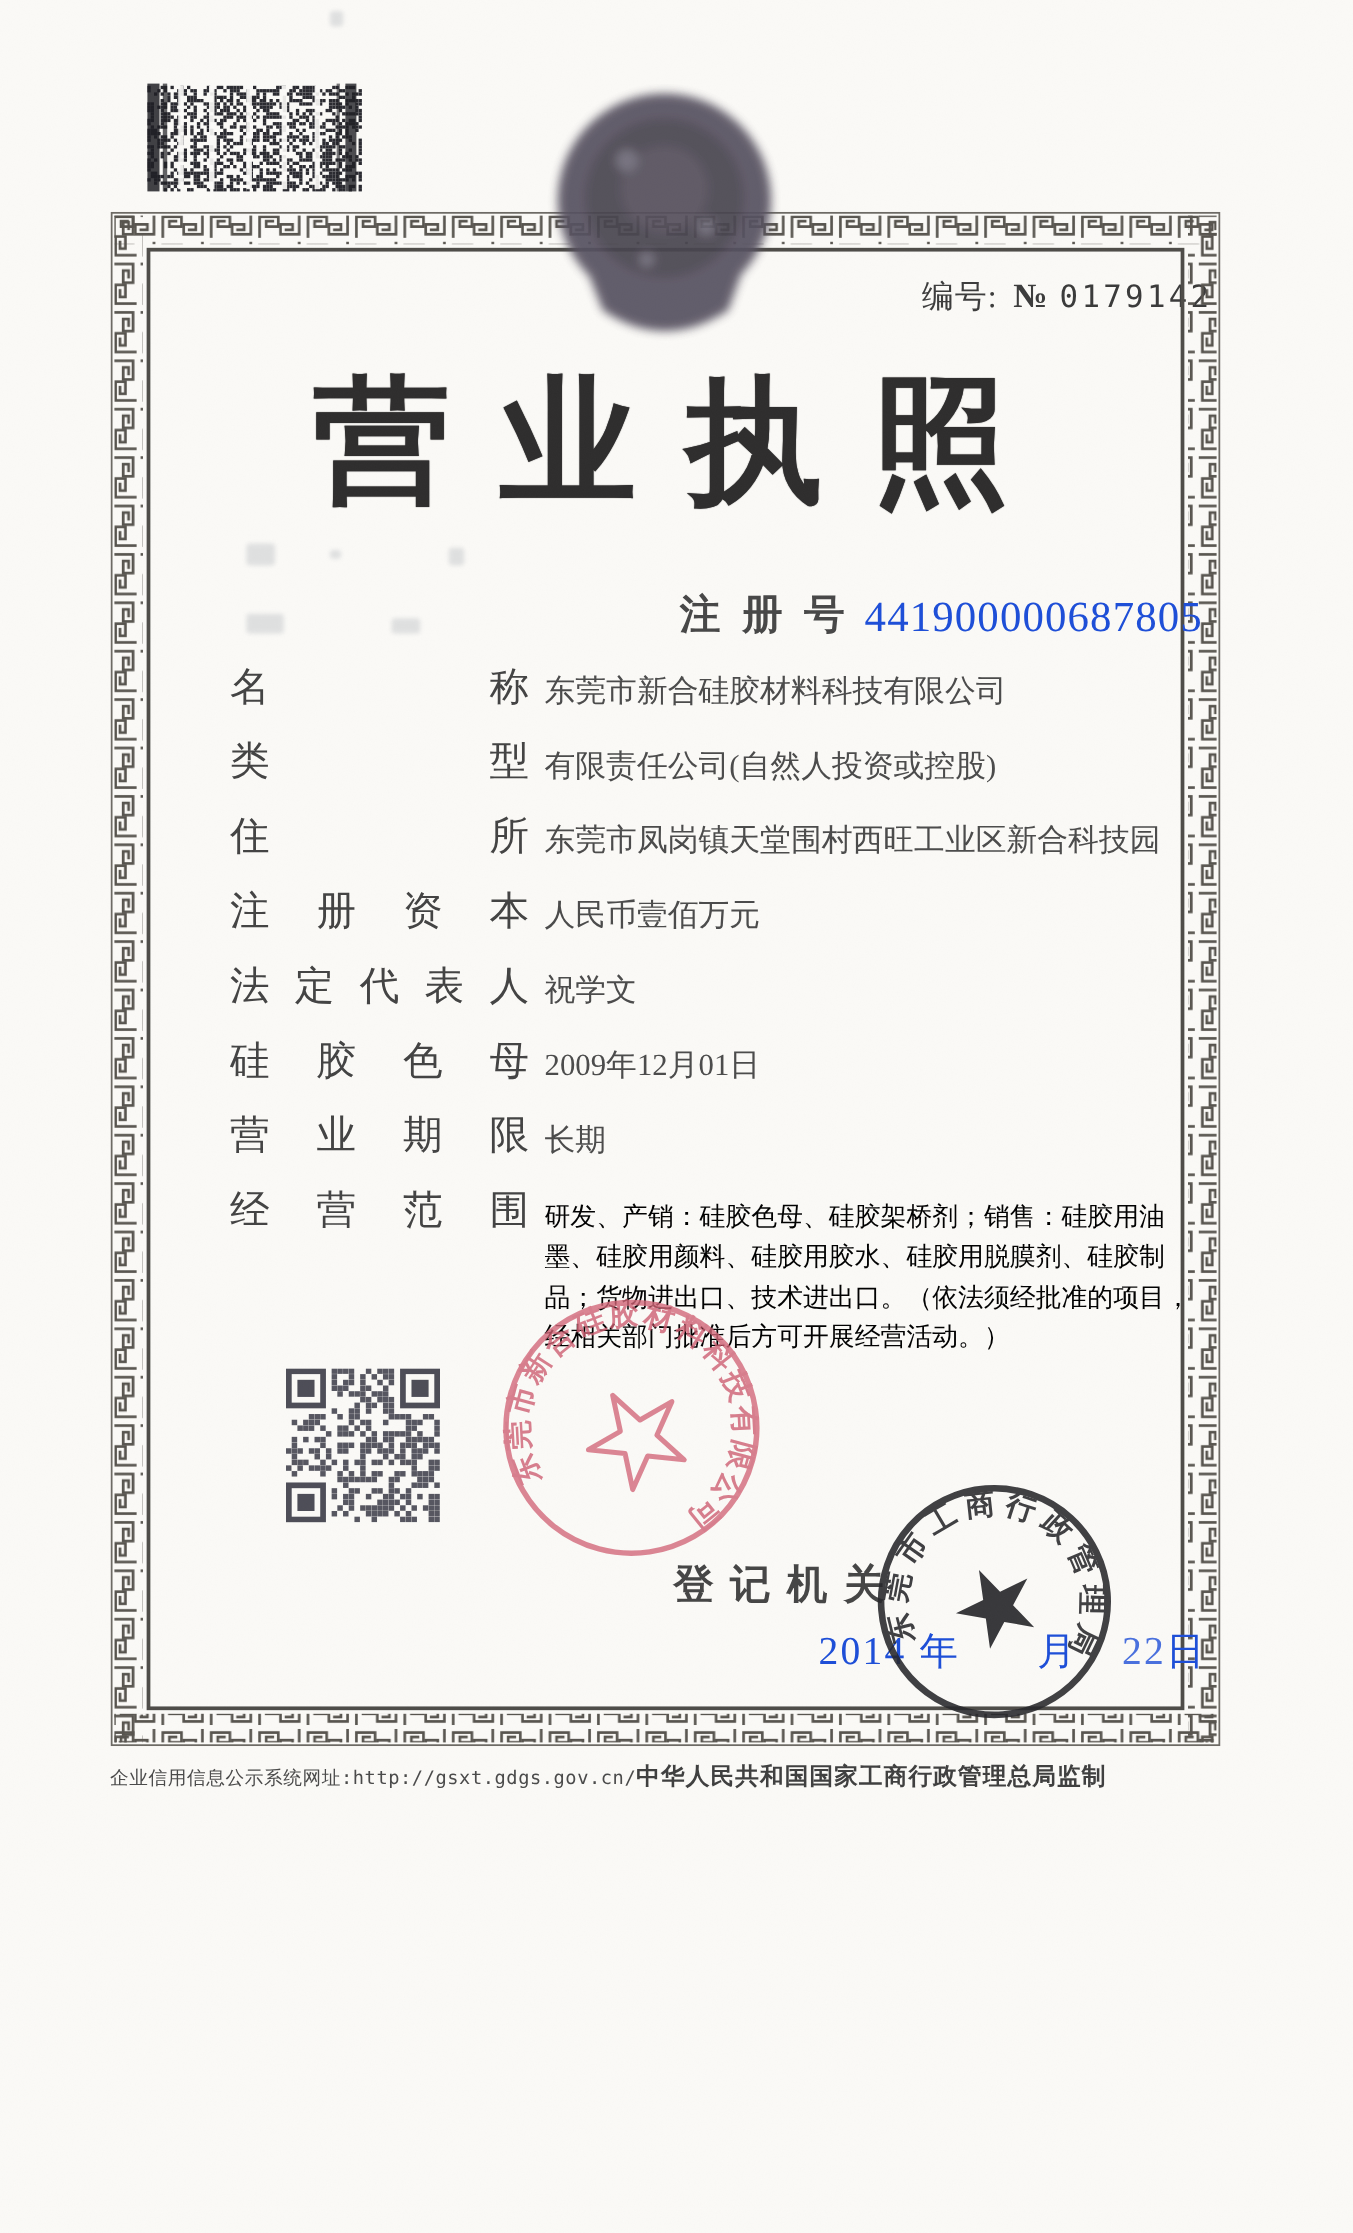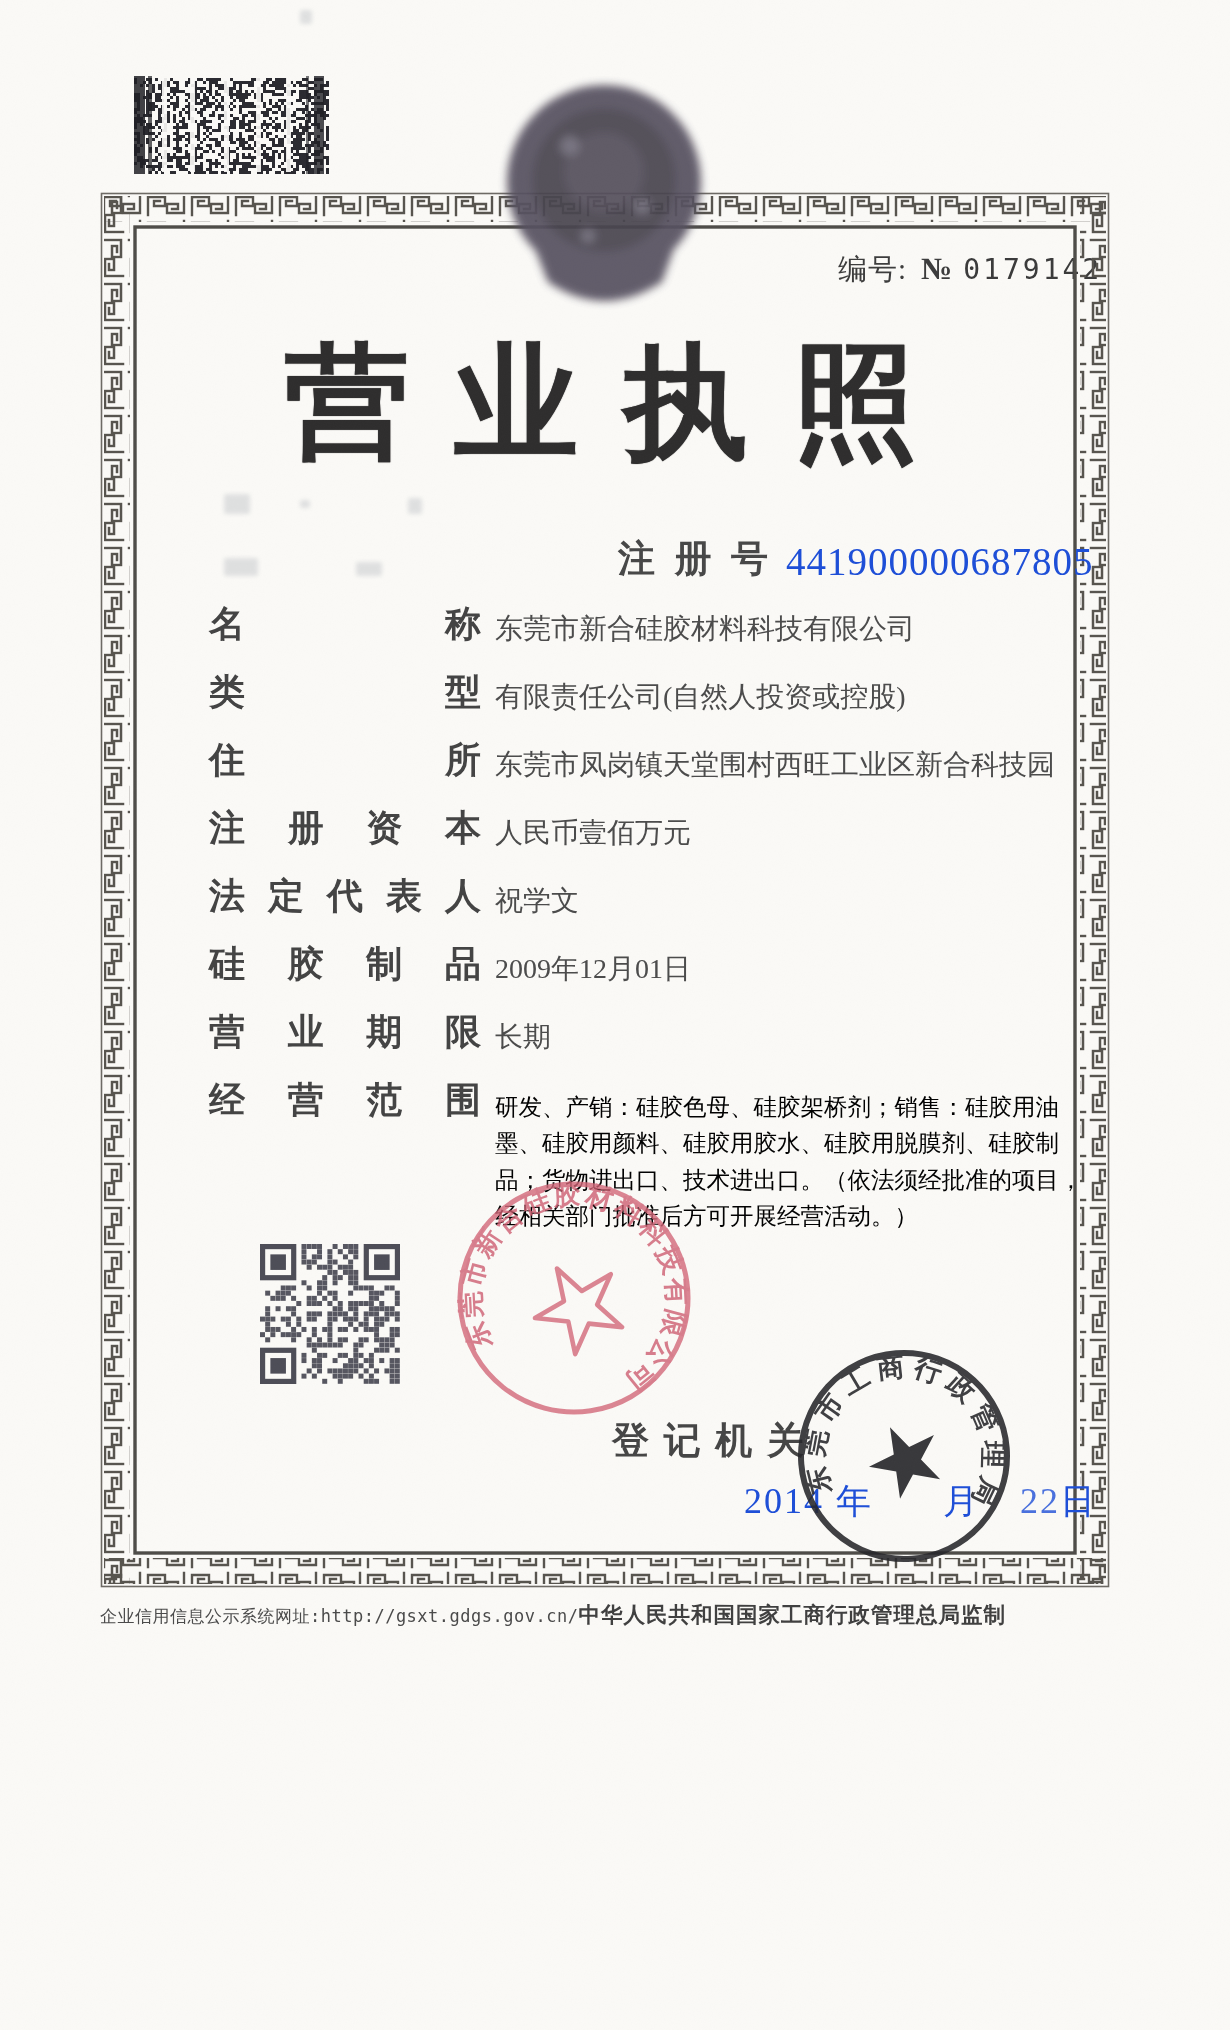--- a/index.html
+++ b/index.html
@@ -24,21 +24,21 @@
 
   
   .regno-row{left:618px;top:534px;display:flex;align-items:flex-end;z-index:2;white-space:nowrap;}
   .regno-row .lbl{display:inline-block;width:150px;font-size:37px;font-weight:700;color:#474747;
                   text-align:justify;text-align-last:justify;}
   .regno-row .val{margin-left:18px;font-size:39px;letter-spacing:1px;color:#1d4ed8;}
 
   
   .fields{left:209px;top:604px;width:885px;z-index:2;}
   .frow{display:flex;align-items:flex-start;min-height:68px;}
-  .frow .flabel{flex:0 0 272px;font-size:36px;font-weight:700;color:#434343;
+  .frow .flabel{flex:0 0 272px;font-size:36px;font-weight:400;color:#434343;
                 text-align:justify;text-align-last:justify;line-height:1.15;}
   .frow .fvalue{margin-left:14px;padding-top:7px;font-size:28px;color:#4b4b4b;line-height:1.3;}
   .frow.scope .fvalue{font-size:23.5px;line-height:1.55;width:602px;padding-top:9px;color:#000000;}
 
   
   .qr{left:260px;top:1244px;width:140px;height:140px;z-index:2;}
   .seal-red{left:446px;top:1170px;width:256px;height:256px;z-index:4;}
   .seal-black{left:790px;top:1342px;width:228px;height:228px;z-index:5;}
   .reg-authority{left:612px;top:1416px;z-index:2;}
   .reg-authority .lbl{display:inline-block;width:192px;font-size:37px;font-weight:700;color:#454545;
@@ -1208,21 +1208,21 @@
     </div>
     <div class="frow">
       <span class="flabel">注册资本</span>
       <span class="fvalue">人民币壹佰万元</span>
     </div>
     <div class="frow">
       <span class="flabel">法定代表人</span>
       <span class="fvalue">祝学文</span>
     </div>
     <div class="frow">
-      <span class="flabel">硅胶制品</span>
+      <span class="flabel">硅胶色母</span>
       <span class="fvalue">2009年12月01日</span>
     </div>
     <div class="frow">
       <span class="flabel">营业期限</span>
       <span class="fvalue">长期</span>
     </div>
     <div class="frow scope">
       <span class="flabel">经营范围</span>
       <span class="fvalue">研发、产销：硅胶色母、硅胶架桥剂；销售：硅胶用油墨、硅胶用颜料、硅胶用胶水、硅胶用脱膜剂、硅胶制品；货物进出口、技术进出口。（依法须经批准的项目，经相关部门批准后方可开展经营活动。）</span>
     </div>

